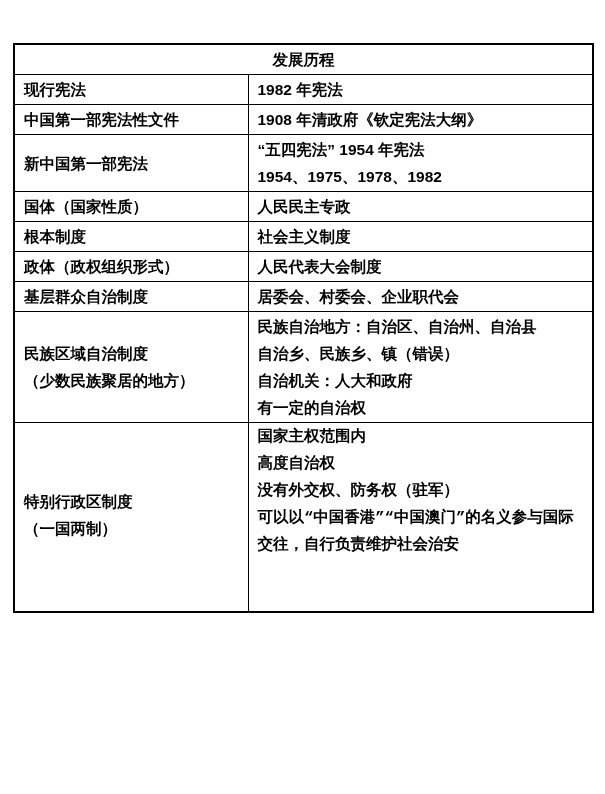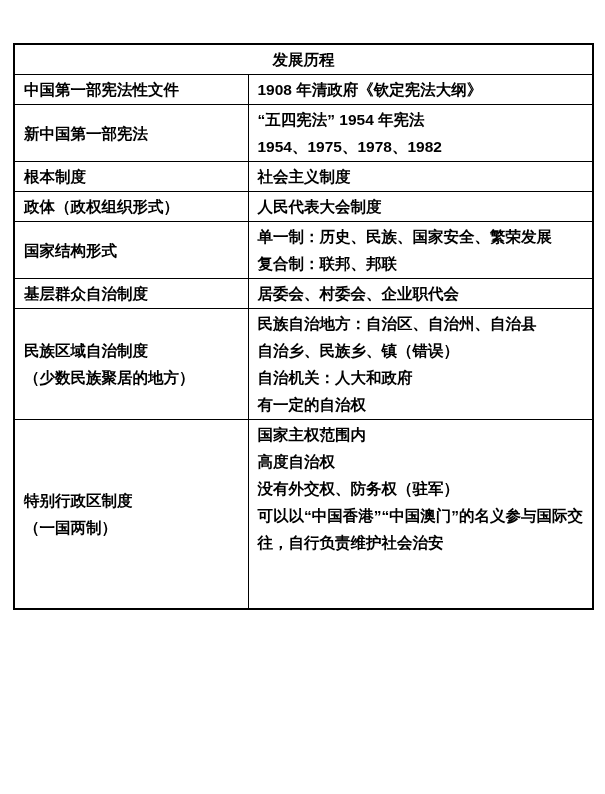--- a/index.html
+++ b/index.html
@@ -35,76 +35,83 @@
     overflow: hidden;
   }
   td.section-cell {
     text-align: center;
   }
   .line {
     white-space: normal;
     word-break: break-all;
   }
   
-  tr:last-child td { height: 186px; }
+  tr:last-child td { height: 186px; font-family: Liberation Mono, monospace; }
   tr:last-child td.value-cell { vertical-align: top; }
 </style>
 </head>
 <body>
 
 <div class="page">
   <table class="doc-table">
     <colgroup>
       <col style="width:234px">
       <col style="width:345px">
     </colgroup>
     <tbody id="table-body">
         <tr>
           <td colspan="2" class="section-cell">发展历程</td>
+        </tr>
+        <tr>
+          <td class="label-cell">
+            <div class="line">现行宪法</div>
+          </td>
+          <td class="value-cell">
+            <div class="line">1982 年宪法</div>
+          </td>
         </tr>
         <tr>
           <td class="label-cell">
             <div class="line">中国第一部宪法性文件</div>
           </td>
           <td class="value-cell">
             <div class="line">1908 年清政府《钦定宪法大纲》</div>
           </td>
         </tr>
         <tr>
           <td class="label-cell">
             <div class="line">新中国第一部宪法</div>
           </td>
           <td class="value-cell">
             <div class="line">“五四宪法” 1954 年宪法</div>
             <div class="line">1954、1975、1978、1982</div>
           </td>
         </tr>
         <tr>
           <td class="label-cell">
+            <div class="line">国体（国家性质）</div>
+          </td>
+          <td class="value-cell">
+            <div class="line">人民民主专政</div>
+          </td>
+        </tr>
+        <tr>
+          <td class="label-cell">
             <div class="line">根本制度</div>
           </td>
           <td class="value-cell">
             <div class="line">社会主义制度</div>
           </td>
         </tr>
         <tr>
           <td class="label-cell">
             <div class="line">政体（政权组织形式）</div>
           </td>
           <td class="value-cell">
             <div class="line">人民代表大会制度</div>
-          </td>
-        </tr>
-        <tr>
-          <td class="label-cell">
-            <div class="line">国家结构形式</div>
-          </td>
-          <td class="value-cell">
-            <div class="line">单一制：历史、民族、国家安全、繁荣发展</div>
-            <div class="line">复合制：联邦、邦联</div>
           </td>
         </tr>
         <tr>
           <td class="label-cell">
             <div class="line">基层群众自治制度</div>
           </td>
           <td class="value-cell">
             <div class="line">居委会、村委会、企业职代会</div>
           </td>
         </tr>

